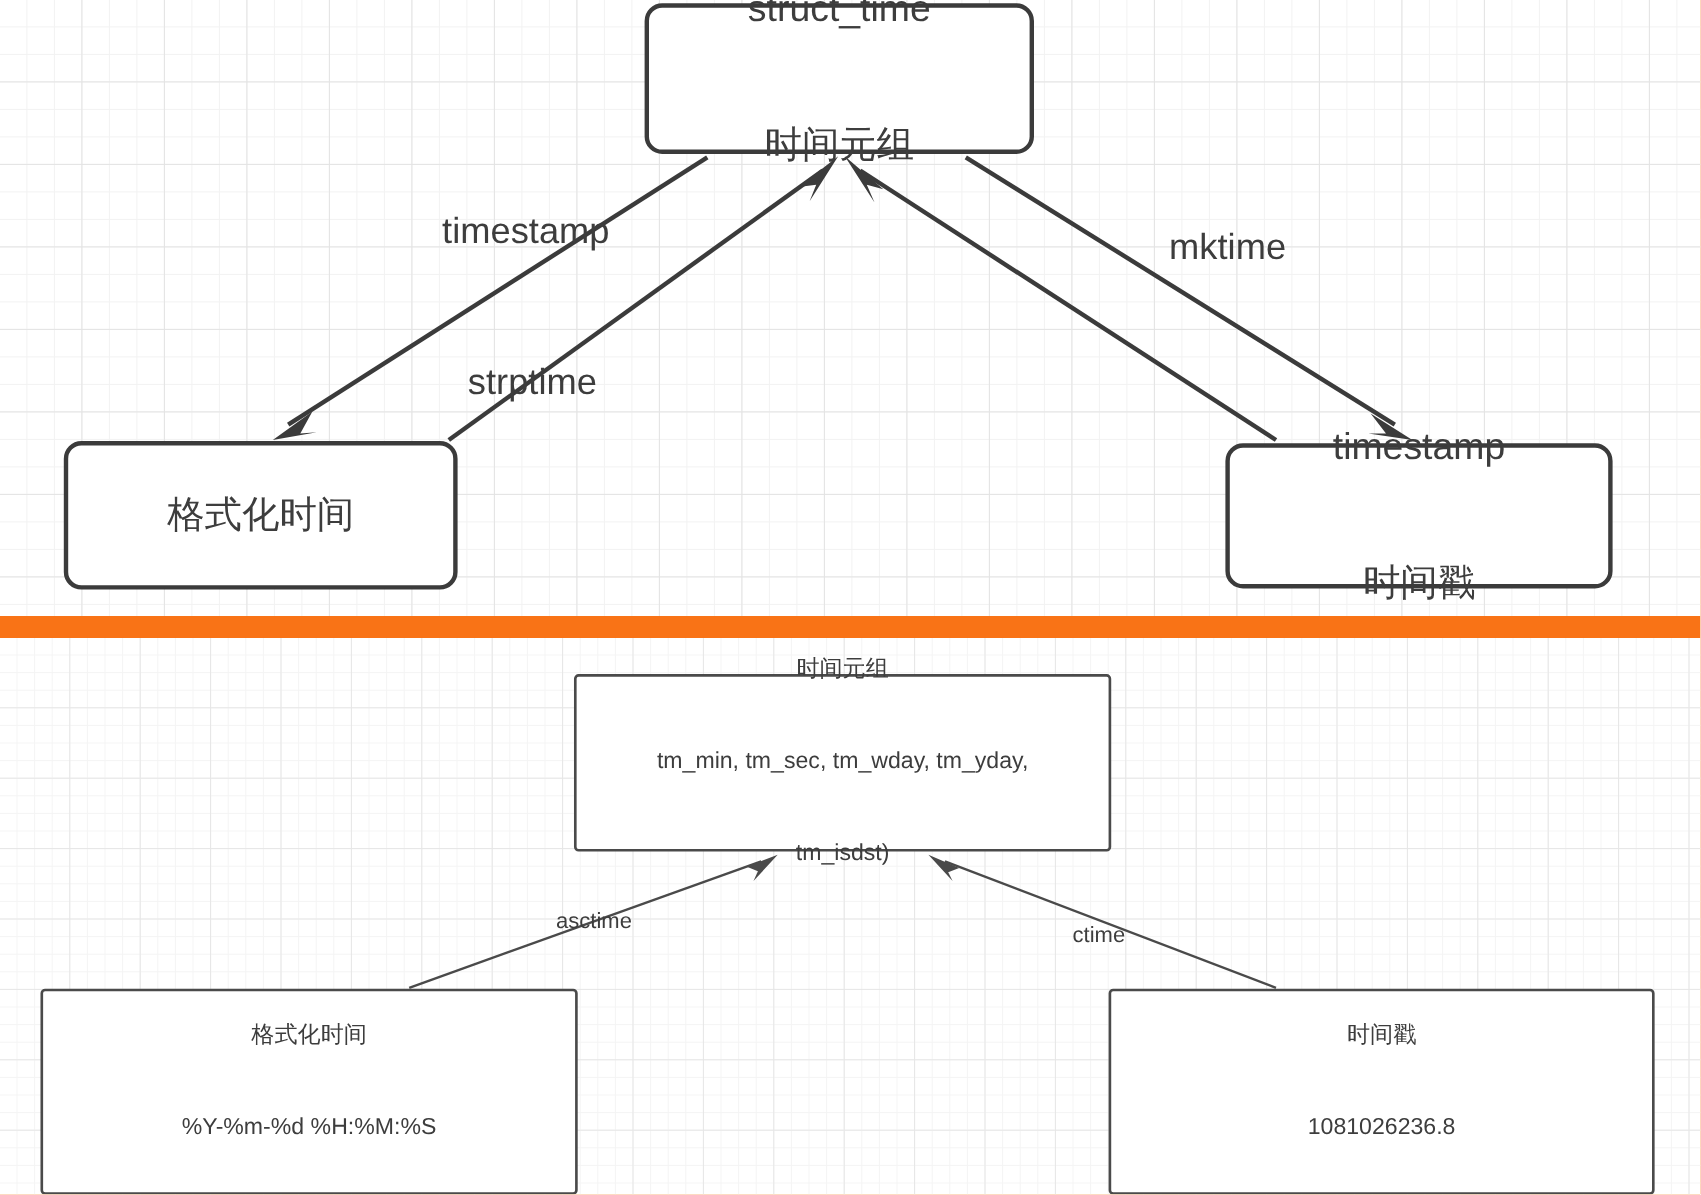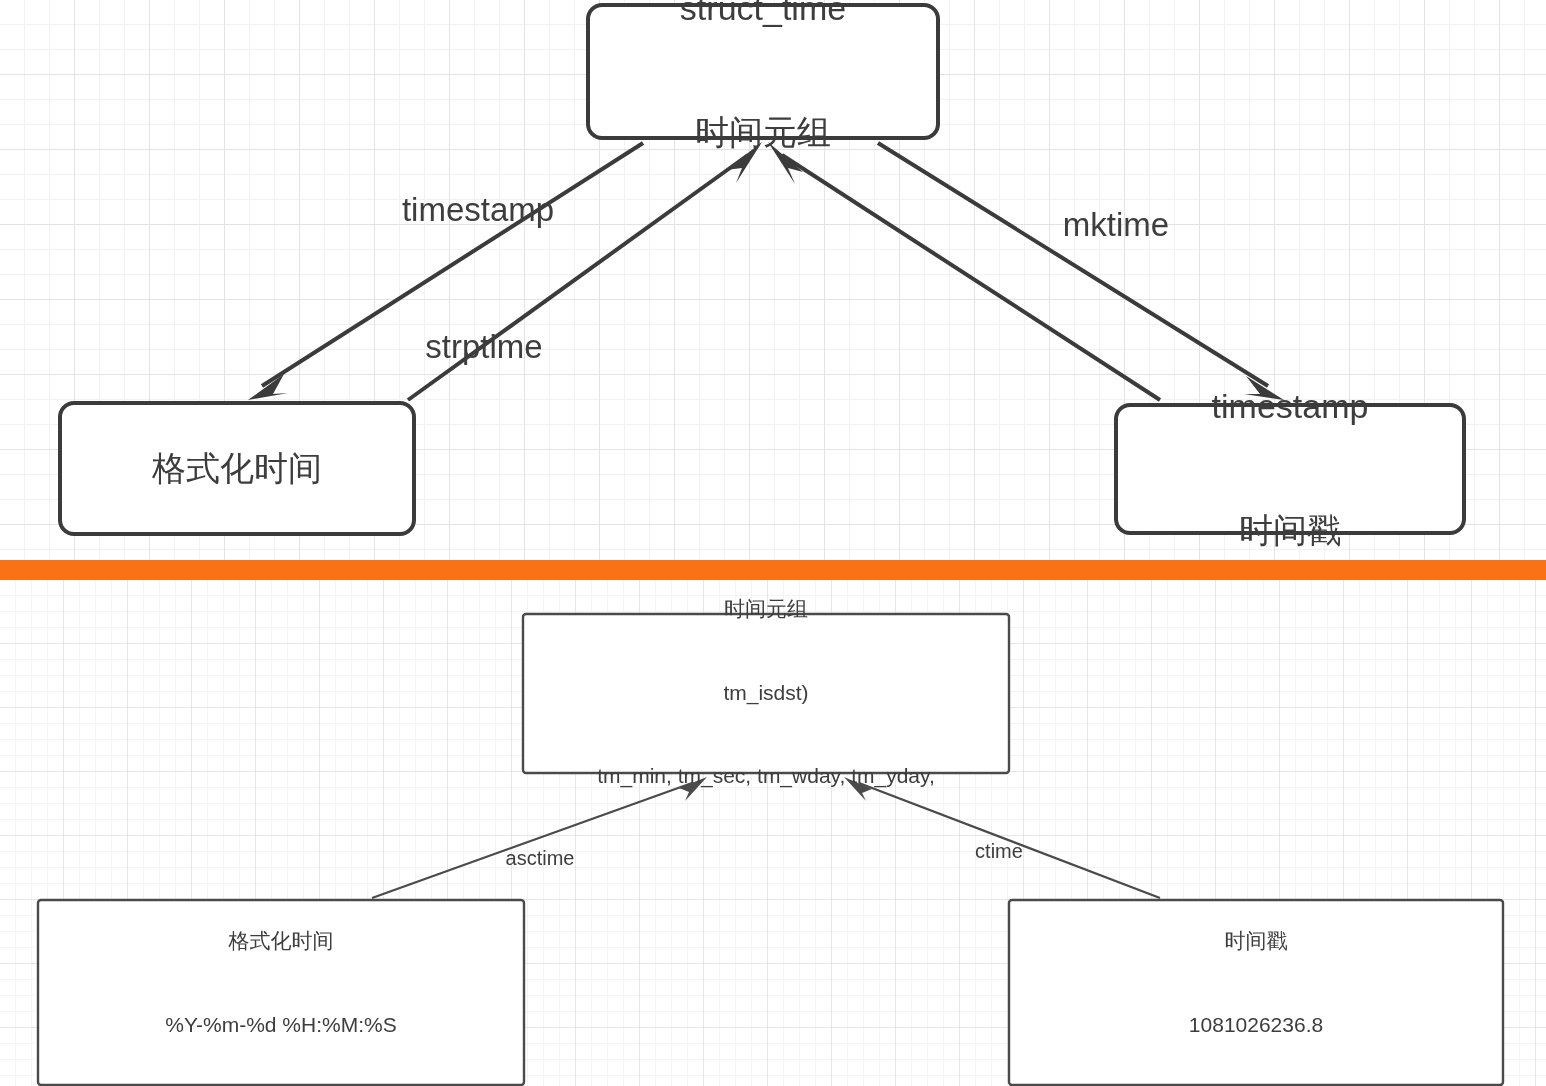--- a/index.html
+++ b/index.html
@@ -185,31 +185,31 @@
 
   <div class="txt edge-label-lg centered" style="left:478px; top:210px;">timestamp</div>
 
   <div class="txt edge-label-lg centered" style="left:484px; top:347px;">strptime</div>
 
   <div class="txt edge-label-lg centered" style="left:1116px; top:225px;text-align:center;">mktime</div>
 
 
   <div class="txt node-title-sm centered" style="left:766px; top:692px;">
     <div>时间元组</div>
+    <div>tm_min, tm_sec, tm_wday, tm_yday,</div>
     <div>tm_isdst)</div>
-    <div>tm_min, tm_sec, tm_wday, tm_yday,</div>
   </div>
 
   <div class="txt node-title-sm centered" style="left:281px; top:983px;">
     <div>格式化时间</div>
     <div>%Y-%m-%d %H:%M:%S</div>
   </div>
 
   <div class="txt node-title-sm centered" style="left:1256px; top:983px;">
     <div>时间戳</div>
     <div>1081026236.8</div>
   </div>
 
-  <div class="txt edge-label-sm centered" style="left:540px; top:838px;margin-top:20px;">asctime</div>
+  <div class="txt edge-label-sm centered" style="left:540px; top:838px;">asctime</div>
 
   <div class="txt edge-label-sm centered" style="left:999px; top:851px;">ctime</div>
 
 </div>
 
 </body></html>

